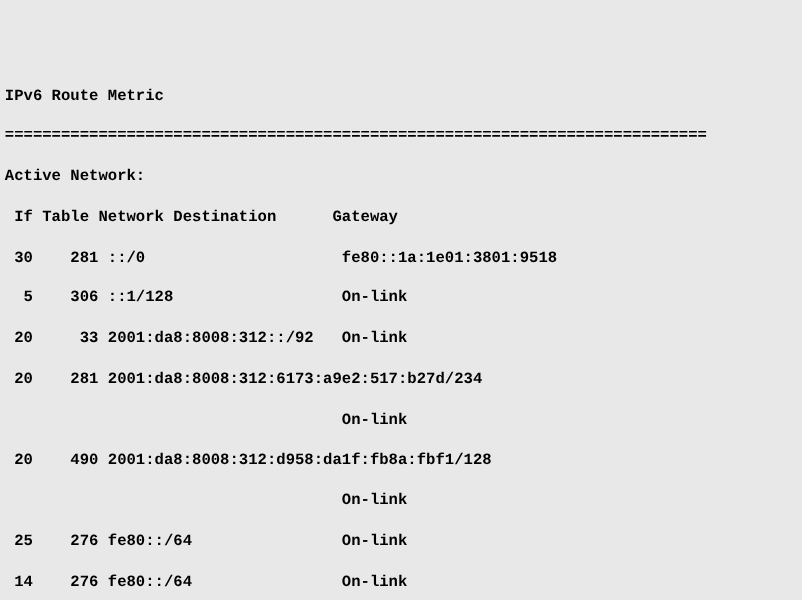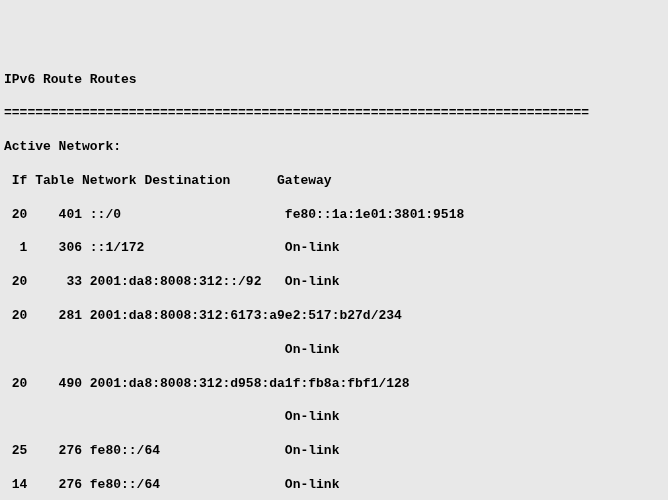--- a/index.html
+++ b/index.html
@@ -15,26 +15,26 @@
     }
     .line {
       white-space: pre;
     }
   </style>
 </head>
 <body>
 
 
 
-<div class="line">IPv6 Route Routes</div>
+<div class="line">IPv6 Route Metric</div>
 <div class="line">===========================================================================</div>
 <div class="line">Active Network:</div>
 <div class="line"> If Table Network Destination      Gateway</div>
-<div class="line"> 20    401 ::/0                     fe80::1a:1e01:3801:9518</div>
-<div class="line">  1    306 ::1/172                  On-link</div>
+<div class="line"> 30    281 ::/0                     fe80::1a:1e01:3801:9518</div>
+<div class="line">  5    306 ::1/128                  On-link</div>
 <div class="line"> 20     33 2001:da8:8008:312::/92   On-link</div>
 <div class="line"> 20    281 2001:da8:8008:312:6173:a9e2:517:b27d/234</div>
 <div class="line">                                    On-link</div>
 <div class="line"> 20    490 2001:da8:8008:312:d958:da1f:fb8a:fbf1/128</div>
 <div class="line">                                    On-link</div>
 <div class="line"> 25    276 fe80::/64                On-link</div>
 <div class="line"> 14    276 fe80::/64                On-link</div>
 
 
 

